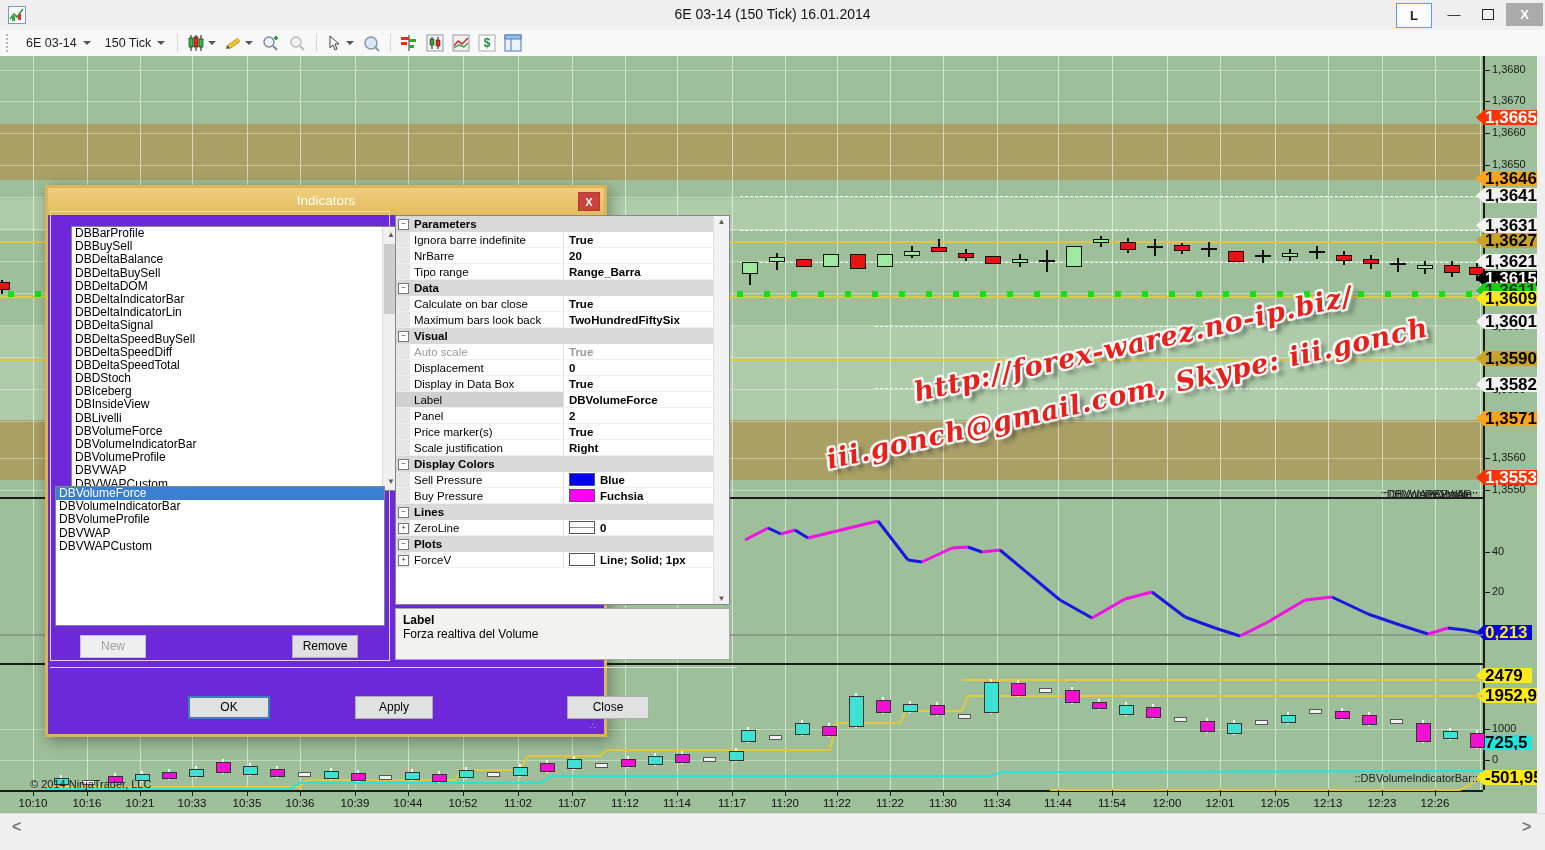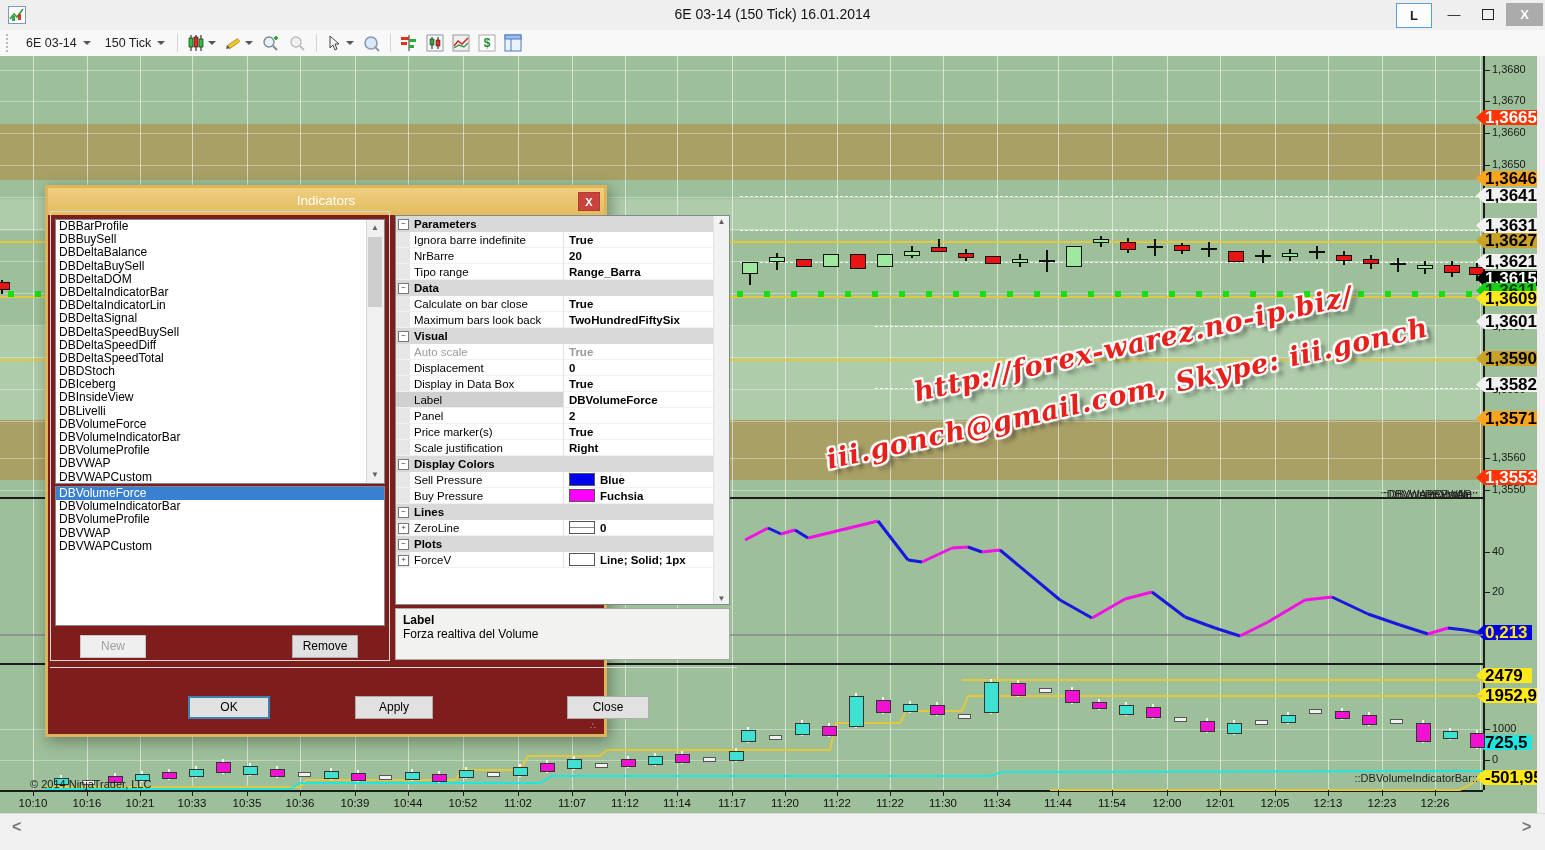--- a/index.html
+++ b/index.html
@@ -56,32 +56,32 @@
              font-size:27px;color:#E6201A;letter-spacing:1px;line-height:47px;white-space:nowrap;
              text-shadow:-2px -2px 1px #fff,2px -2px 1px #fff,-2px 2px 1px #fff,2px 2px 1px #fff,
                          0 -2px 1px #fff,0 2px 1px #fff,-2px 0 1px #fff,2px 0 1px #fff,5px 6px 4px rgba(40,40,40,.55);}
   #wm2{margin-left:-48px;}
   
   #hscroll{position:absolute;left:0;top:813px;width:1545px;height:32px;background:#F0F0F0;
            border-top:1px solid #DADADA;}
   .scroll-arrow{position:absolute;top:4px;font-size:16px;color:#777;font-weight:bold;}
   
   #dialog{position:absolute;left:45px;top:185px;width:562px;height:552px;box-sizing:border-box;
-          background:#7f1d1d;border:3px solid #DCB45C;box-shadow:3px 4px 14px rgba(0,0,0,.35);z-index:10;}
+          background:#6d28d9;border:3px solid #DCB45C;box-shadow:3px 4px 14px rgba(0,0,0,.35);z-index:10;}
   #dlg-title{position:relative;height:27px;background:linear-gradient(#EFCE7E,#E2BC5F);
              text-align:center;line-height:26px;font-size:13.5px;color:#FFFFFF;}
   #dlg-close{position:absolute;right:4px;top:4px;width:22px;height:19px;background:#C9433C;
              color:#fff;font-size:11px;font-weight:bold;text-align:center;line-height:19px;
              border:1px solid #B03A34;box-sizing:border-box;}
   #dlg-body{position:relative;height:519px;font-size:12px;}
   #group-frame{position:absolute;left:2px;top:-4px;width:340px;height:450px;
                border:1px solid #D8D8D8;box-sizing:border-box;}
   .listbox{position:absolute;left:7px;width:330px;background:#fff;border:1px solid #828790;
            box-sizing:border-box;overflow:hidden;}
-  #list-available{top:4px;height:265px;}
+  #list-available{top:11px;height:265px;margin-left:16px;}
   #list-selected{top:271px;height:140px;}
   .list-item{height:13.2px;line-height:13.2px;padding-left:3px;white-space:nowrap;color:#000;}
   .list-item.sel{background:#3A80D2;color:#fff;}
   .vscroll{position:absolute;right:0;top:0;bottom:0;width:17px;background:#F0F0F0;
            border-left:1px solid #DADADA;}
   .vs-btn{position:absolute;left:0;width:16px;height:16px;text-align:center;font-size:8px;
           color:#606060;line-height:16px;background:#F0F0F0;}
   .vs-thumb{position:absolute;left:1px;width:14px;background:#CDCDCD;}
   .btn{position:absolute;height:23px;background:#E1E1E1;border:1px solid #ADADAD;
        font-size:12px;color:#000;text-align:center;line-height:21px;box-sizing:border-box;}

